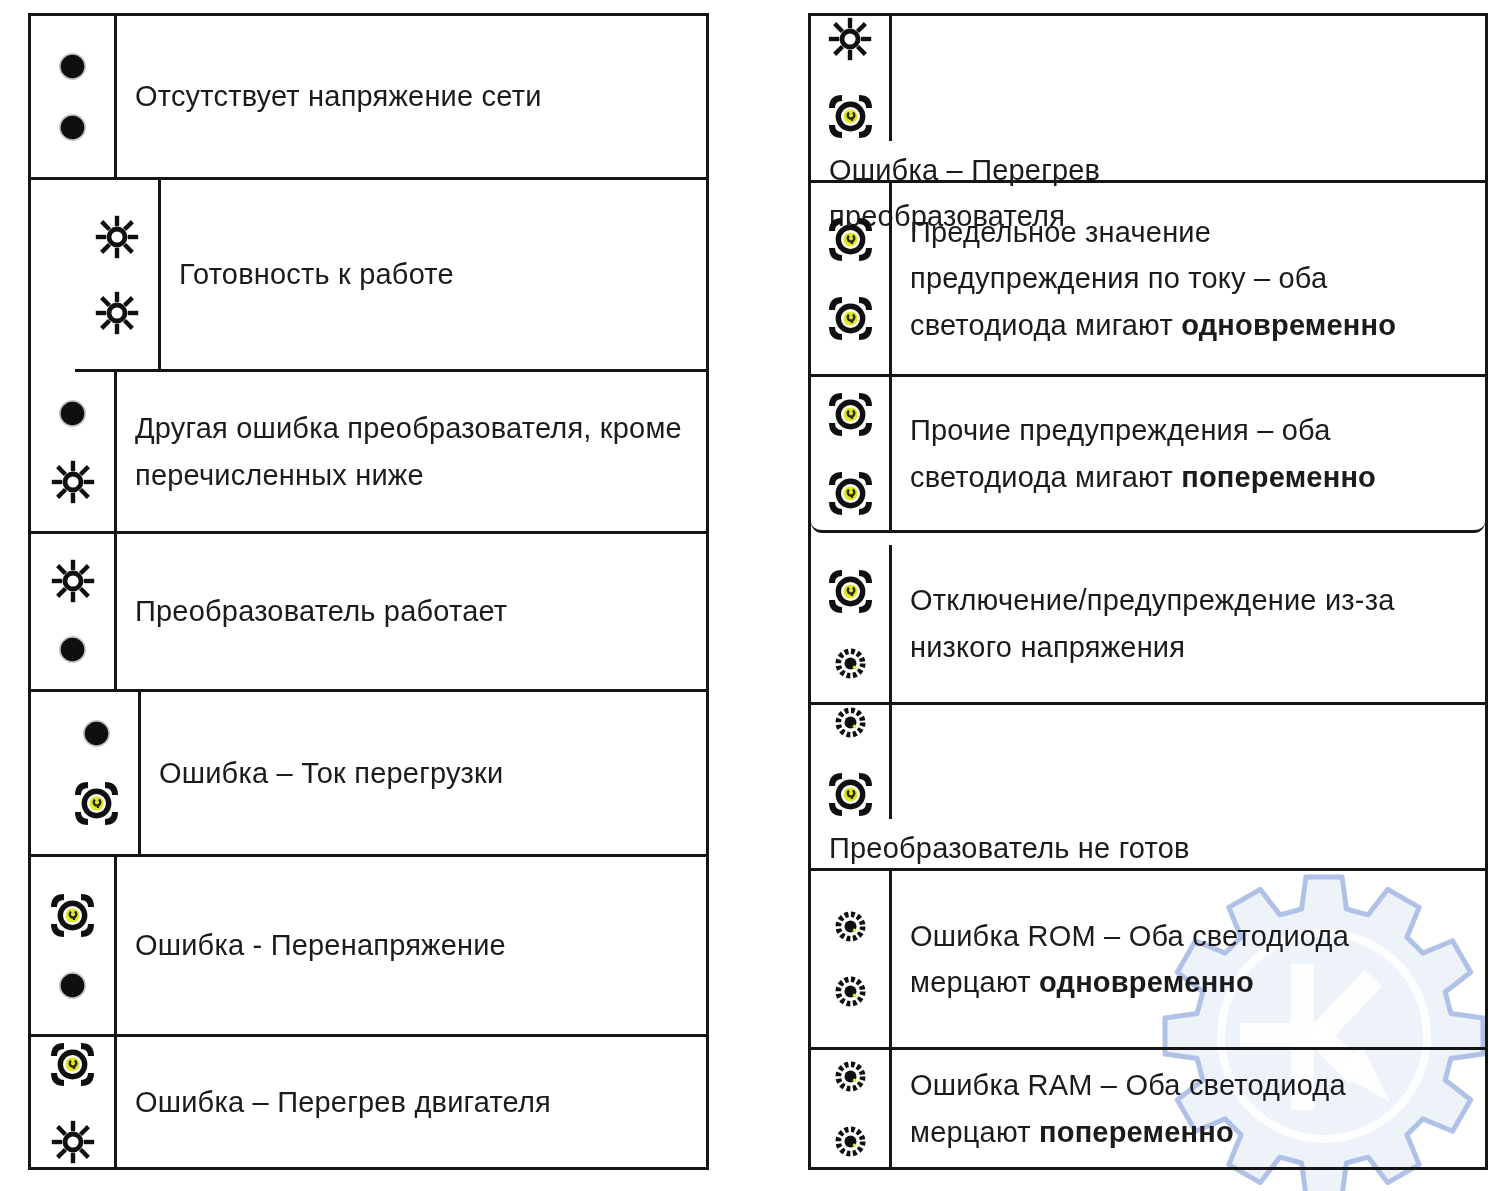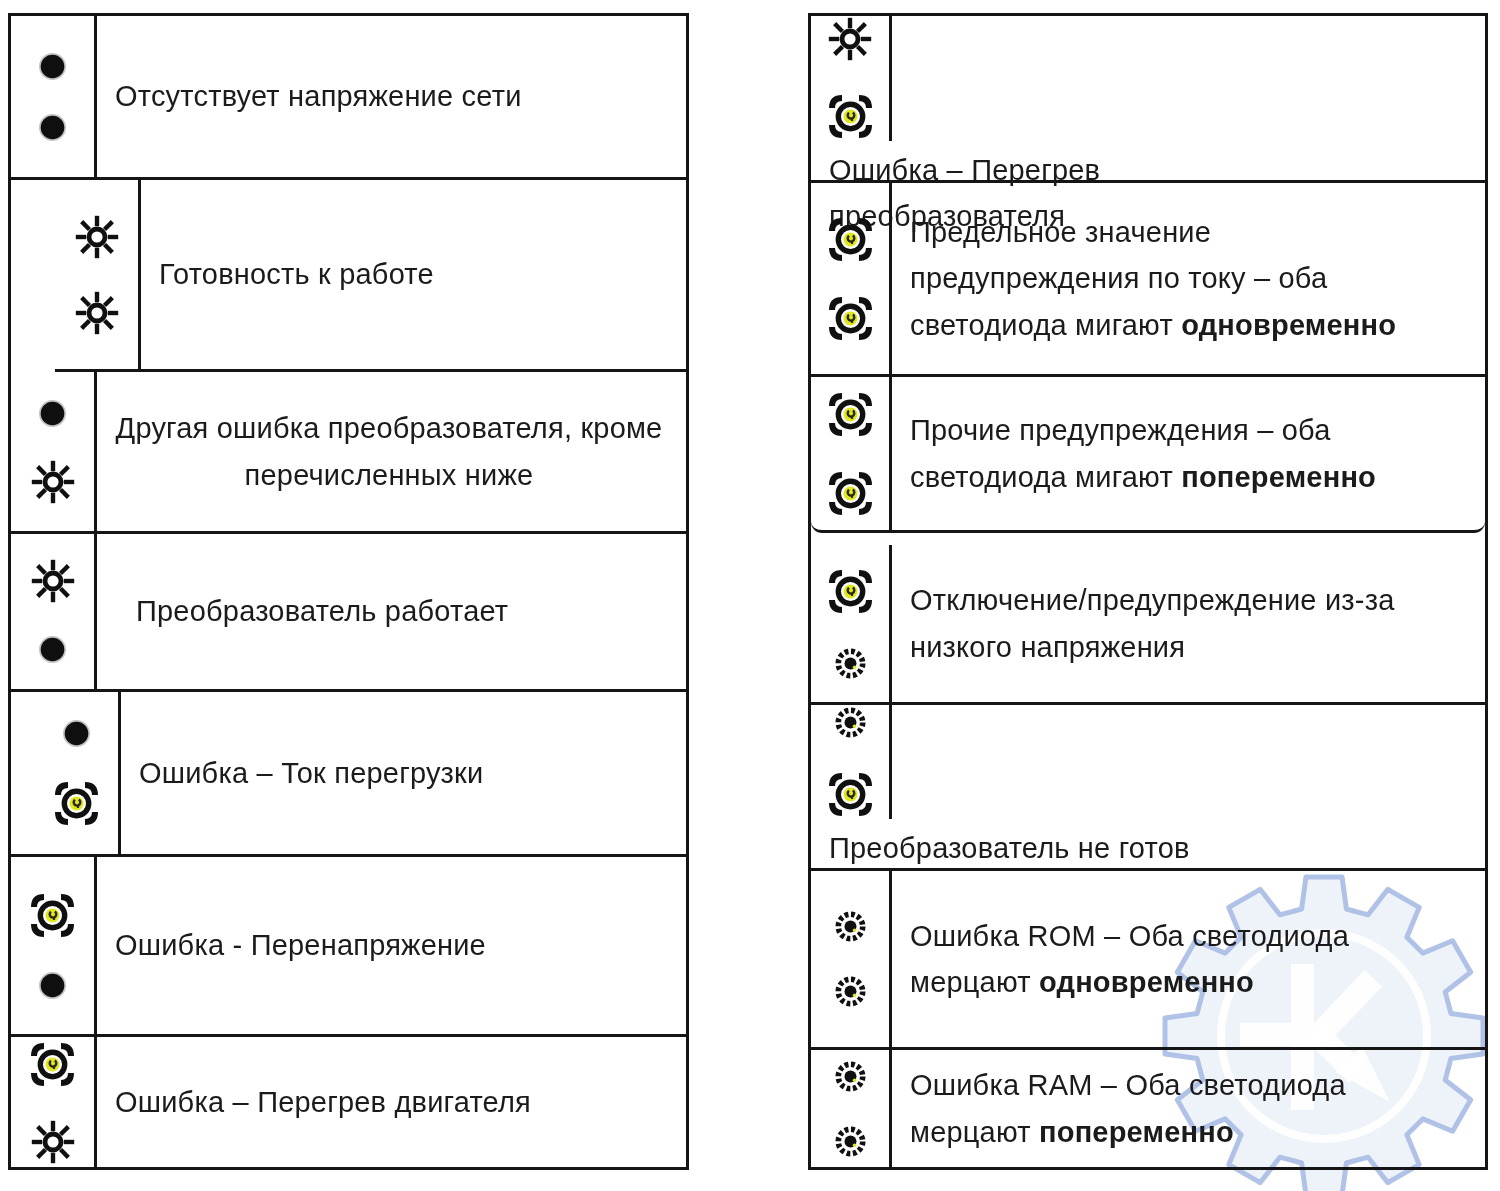--- a/index.html
+++ b/index.html
@@ -5,21 +5,21 @@
   html,body{margin:0;padding:0;}
   body{
     width:1500px;height:1191px;position:relative;background:#ffffff;
     font-family:"Liberation Sans", sans-serif;overflow:hidden;
   }
   .watermark{position:absolute;left:1152px;top:860px;width:345px;height:345px;z-index:0;}
   .led-table{
     position:absolute;top:13px;z-index:1;height:1157px;box-sizing:border-box;
     border:3px solid #151515;display:flex;flex-direction:column;background:transparent;
   }
-  #table-left{left:8px;width:681px;text-align:center;}
+  #table-left{left:28px;width:681px;}
   #table-right{left:808px;width:680px;}
   .row{display:flex;border-bottom:3px solid #151515;box-sizing:border-box;flex:none;}
   .row:last-child{border-bottom:none;flex:1;}
   .cell-icons{
     flex:none;border-right:3px solid #151515;box-sizing:border-box;
     display:flex;flex-direction:column;align-items:center;justify-content:center;gap:30px;
   }
   #table-left .cell-icons{width:86px;}
   #table-right .cell-icons{width:81px;}
   .cell-text{flex:1;display:flex;align-items:center;padding:6px 8px 6px 18px;box-sizing:border-box;}
@@ -111,21 +111,21 @@
             <line x1="13.9" y1="32.1" x2="9.2" y2="36.8" stroke-dasharray="3.4 2.4"></line>
             <line x1="32.1" y1="32.1" x2="36.8" y2="36.8" stroke-dasharray="3.4 2.4"></line>
           </g>
           <circle cx="23" cy="23" r="8" fill="#ffffff" stroke="#101010" stroke-width="4.8"></circle>
         </svg>
       </div>
       <div class="cell-text">
         <p><span>Другая ошибка преобразователя, кроме перечисленных ниже</span><b></b></p>
       </div>
     </div>
-    <div class="row" style="height: 158px; gap: 21px;">
+    <div class="row" style="height: 158px;">
       <div class="cell-icons">
         <svg width="46" height="46" viewBox="0 0 46 46">
           <g stroke="#101010" stroke-width="4.4" stroke-linecap="square">
             <line x1="23" y1="10" x2="23" y2="4"></line>
             <line x1="23" y1="36" x2="23" y2="42"></line>
             <line x1="10" y1="23" x2="4" y2="23"></line>
             <line x1="36" y1="23" x2="42" y2="23"></line>
             <line x1="13.9" y1="13.9" x2="9.2" y2="9.2" stroke-dasharray="3.4 2.4"></line>
             <line x1="32.1" y1="13.9" x2="36.8" y2="9.2" stroke-dasharray="3.4 2.4"></line>
             <line x1="13.9" y1="32.1" x2="9.2" y2="36.8" stroke-dasharray="3.4 2.4"></line>

